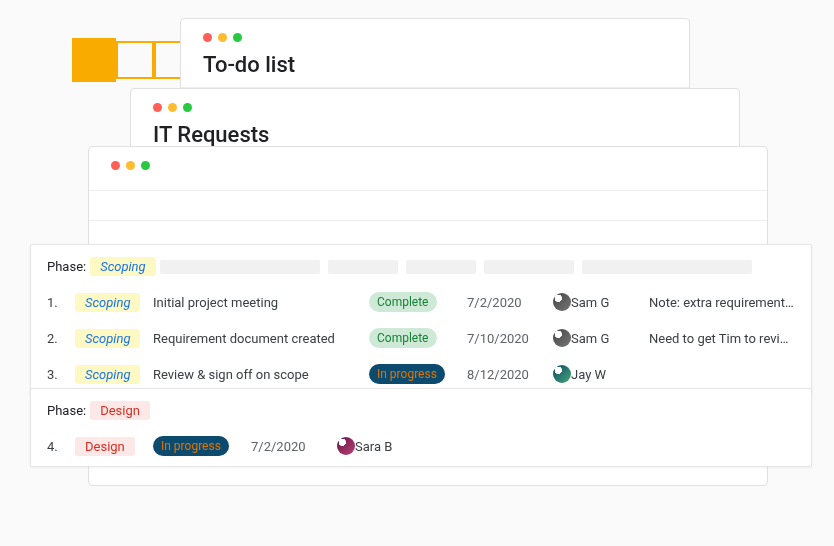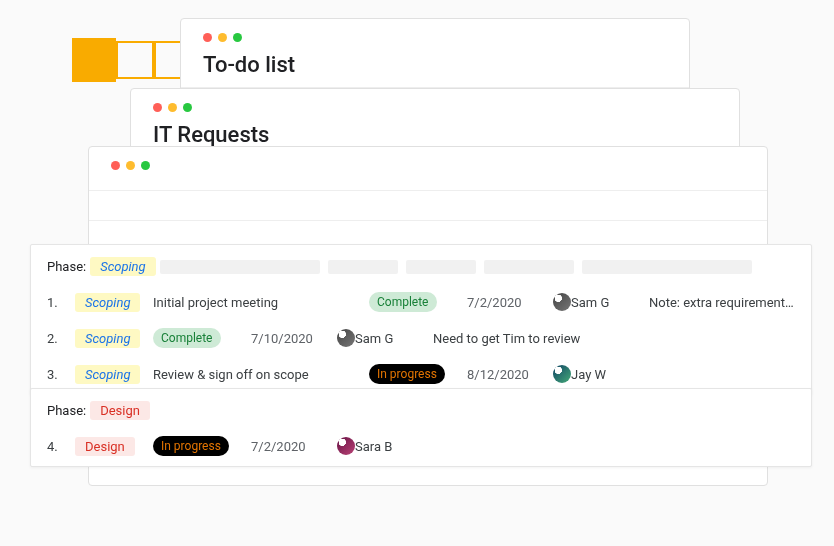--- a/index.html
+++ b/index.html
@@ -104,21 +104,21 @@
     .row .assignee { width: 80px; display: flex; align-items: center; }
     .row .note { flex: 1; overflow: hidden; text-overflow: ellipsis; color: #3c4043; }
 
     .status-pill {
       font-size: 12px;
       padding: 3px 8px;
       border-radius: 10px;
       display: inline-block;
     }
     .status-pill.complete { background: #ceead6; color: #188038; }
-    .status-pill.inprogress { background: #000000; color: #e37400; }
+    .status-pill.inprogress { background: #0c4a6e; color: #e37400; }
 
     .avatar {
       width: 18px; height: 18px; border-radius: 50%;
       display: inline-block;
       background: radial-gradient(circle at 30% 30%, #fff 0 20%, transparent 21%), linear-gradient(135deg,#444,#777);
       flex-shrink: 0;
     }
     .avatar.a2 { background: radial-gradient(circle at 30% 30%, #fff 0 20%, transparent 21%), linear-gradient(135deg,#614,#b47); }
     .avatar.a3 { background: radial-gradient(circle at 30% 30%, #fff 0 20%, transparent 21%), linear-gradient(135deg,#146,#4a7); }
   </style>
@@ -190,20 +190,21 @@
     <span class="assignee">
       <span class="avatar a1"></span>
       <span>Sam G</span>
     </span>
     <span class="note">Note: extra requirement to…</span>
   </div>
 
   <div class="row">
     <span class="num">2.</span>
     <span class="phase"><span class="chip scoping">Scoping</span></span>
+    <span class="task">Requirement document created</span>
     <span class="status"><span class="status-pill complete">Complete</span></span>
     <span class="date">7/10/2020</span>
     <span class="assignee">
       <span class="avatar a1"></span>
       <span>Sam G</span>
     </span>
     <span class="note">Need to get Tim to review</span>
   </div>
 
   <div class="row">

